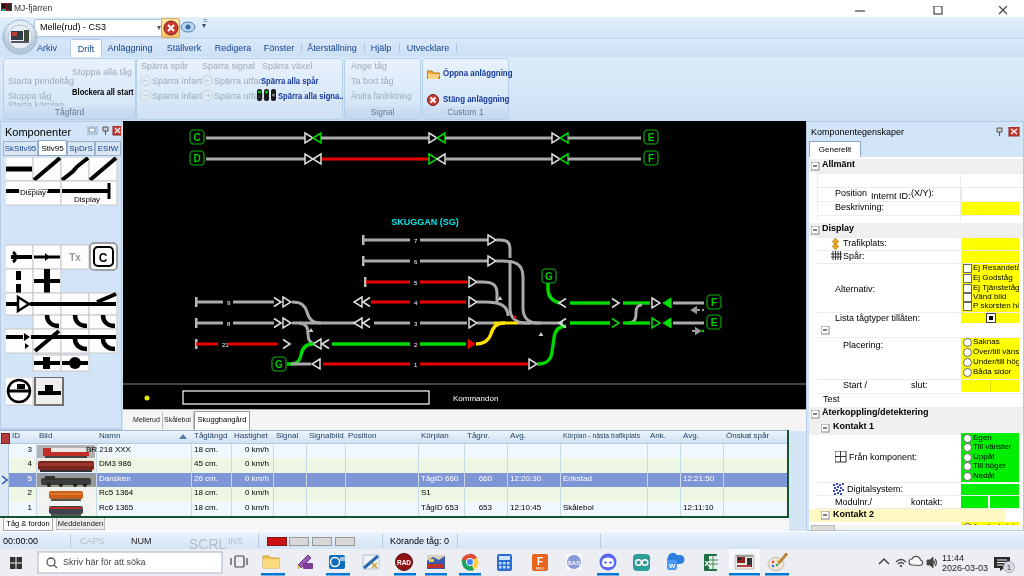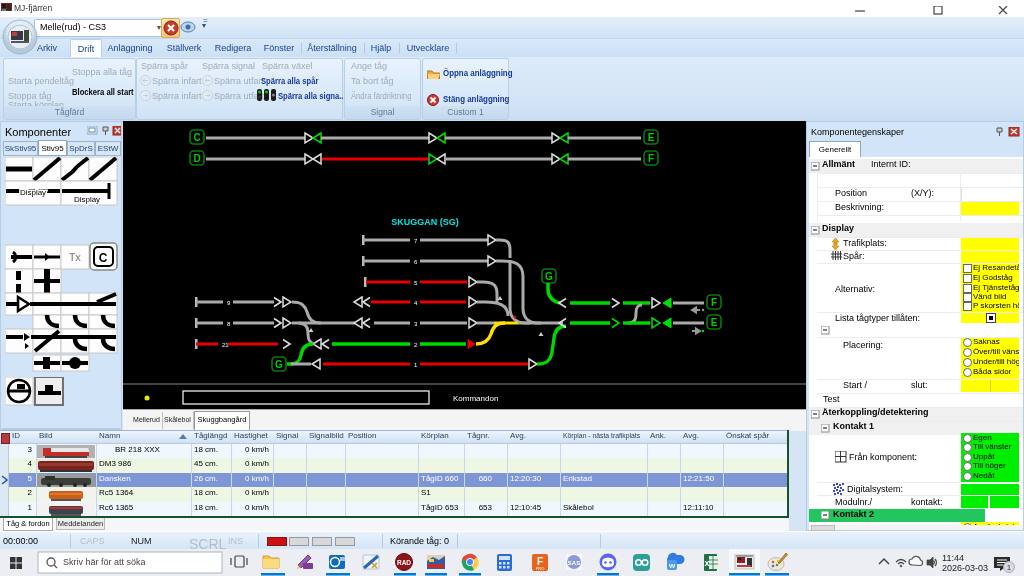--- a/index.html
+++ b/index.html
@@ -468,21 +468,21 @@
   </div>
   <div class="abs" id="pgrid" style="left:2px;top:35px;width:214px;height:372px;background:#fff;font-size:9px;color:#000;overflow:hidden;white-space:nowrap;">
 
     <div class="abs" style="left:0;top:2px;width:214px;height:14px;background:#f0f0f0;">
         <span style="position:absolute;left:13px;font-weight:bold;">Allmänt</span>
       </div>
     <svg class="abs" style="left:2px;top:5px" width="9" height="9">
         <rect x="0" y="0" width="8" height="8" fill="#fff" stroke="#888"></rect>
         <line x1="2" y1="4" x2="6" y2="4" stroke="#000"></line>
       </svg>
-    <div class="abs" style="left:26px;top:2px;padding-left:36px;">Internt ID:</div>
+    <div class="abs" style="left:26px;top:34px;padding-left:36px;">Internt ID:</div>
     <div class="abs" style="left:26px;top:31px;">Position</div>
       <div class="abs" style="left:102px;top:31px;">(X/Y):</div>
     <div class="abs" style="left:26px;top:45px;">Beskrivning:</div>
     <div class="abs" style="left:152px;top:44px;width:58px;height:14px;background:#ffff00;"></div>
     <div class="abs" style="left:152px;top:30px;width:29px;height:14px;background:#fff;border-left:1px solid #e0e0e0;"></div>
 
     <div class="abs" style="left:0;top:66px;width:214px;height:14px;background:#f0f0f0;">
         <span style="position:absolute;left:13px;font-weight:bold;">Display</span>
       </div>
     <svg class="abs" style="left:2px;top:69px" width="9" height="9">
@@ -598,21 +598,21 @@
           <rect x="7" y="10" width="2" height="2"></rect>
         </g>
       </svg>
     <div class="abs" style="left:38px;top:327px;">Digitalsystem:</div>
     <div class="abs" style="left:152px;top:326px;width:58px;height:12px;background:#00ee00;border-top:1px solid #fff;box-sizing:content-box;"></div>
     <div class="abs" style="left:26px;top:340px;">Modulnr./</div>
       <div class="abs" style="left:102px;top:340px;">kontakt:</div>
     <div class="abs" style="left:152px;top:338px;width:27px;height:13px;background:#00ee00;"></div>
     <div class="abs" style="left:181px;top:338px;width:29px;height:13px;background:#00ee00;"></div>
 
-    <div class="abs" style="left:0;top:352px;width:176px;height:13px;background:#22c55e;">
+    <div class="abs" style="left:0;top:352px;width:196px;height:13px;background:#fef9c3;">
         <span style="position:absolute;left:24px;font-weight:bold;">Kontakt 2</span>
       </div>
     <svg class="abs" style="left:12px;top:354px" width="9" height="9">
         <rect x="0" y="0" width="8" height="8" fill="#fff" stroke="#888"></rect>
         <line x1="2" y1="4" x2="6" y2="4" stroke="#000"></line>
       </svg>
     <div class="abs" style="left:152px;top:365px;width:58px;height:9px;background:#ffff00;font-size:8px;overflow:hidden;">
       <div style="position:absolute;left:2px;top:1px;width:7px;height:7px;background:#fff;border:1px solid #666;border-radius:50%;"></div>
         <div style="position:absolute;left:12px;top:0px;">Används inte</div>
     </div>
@@ -688,21 +688,21 @@
     <div class="abs" style="left:723px;top:0;width:1px;height:72px;background:#c8d8e8;"></div>
 
     <div class="abs" style="left:16px;top:1px;width:16px;text-align:right;">3</div>
     <svg class="abs" style="left:37px;top:1px" width="58" height="13">
         <rect width="58" height="13" fill="#b2b2b2"></rect>
         <rect x="6" y="3" width="46" height="8" rx="2" fill="#e8e8e8"></rect>
         <rect x="6" y="7" width="46" height="4" fill="#c03028"></rect>
         <path d="M6 3 l8 0 0 8 -8 0 z" fill="#c03028"></path>
         <rect x="8" y="11" width="42" height="2" fill="#444"></rect>
       </svg>
-    <div class="abs" style="left:115px;top:1px;">BR 218 XXX</div>
+    <div class="abs" style="left:86px;top:1px;">BR 218 XXX</div>
     <div class="abs" style="left:194px;top:1px;">18 cm.</div>
     <div class="abs" style="left:225px;top:1px;width:44px;text-align:right;">0 km/h</div>
 
     <div class="abs" style="left:16px;top:15.4px;width:16px;text-align:right;">4</div>
     <svg class="abs" style="left:37px;top:15.4px" width="58" height="13">
         <rect width="58" height="13" fill="#e8e8e0"></rect>
         <rect x="1" y="2" width="56" height="9" rx="2" fill="#7a2420"></rect>
         <rect x="2" y="4" width="54" height="3" fill="#9a3830"></rect>
         <rect x="3" y="11" width="52" height="2" fill="#333"></rect>
       </svg>

